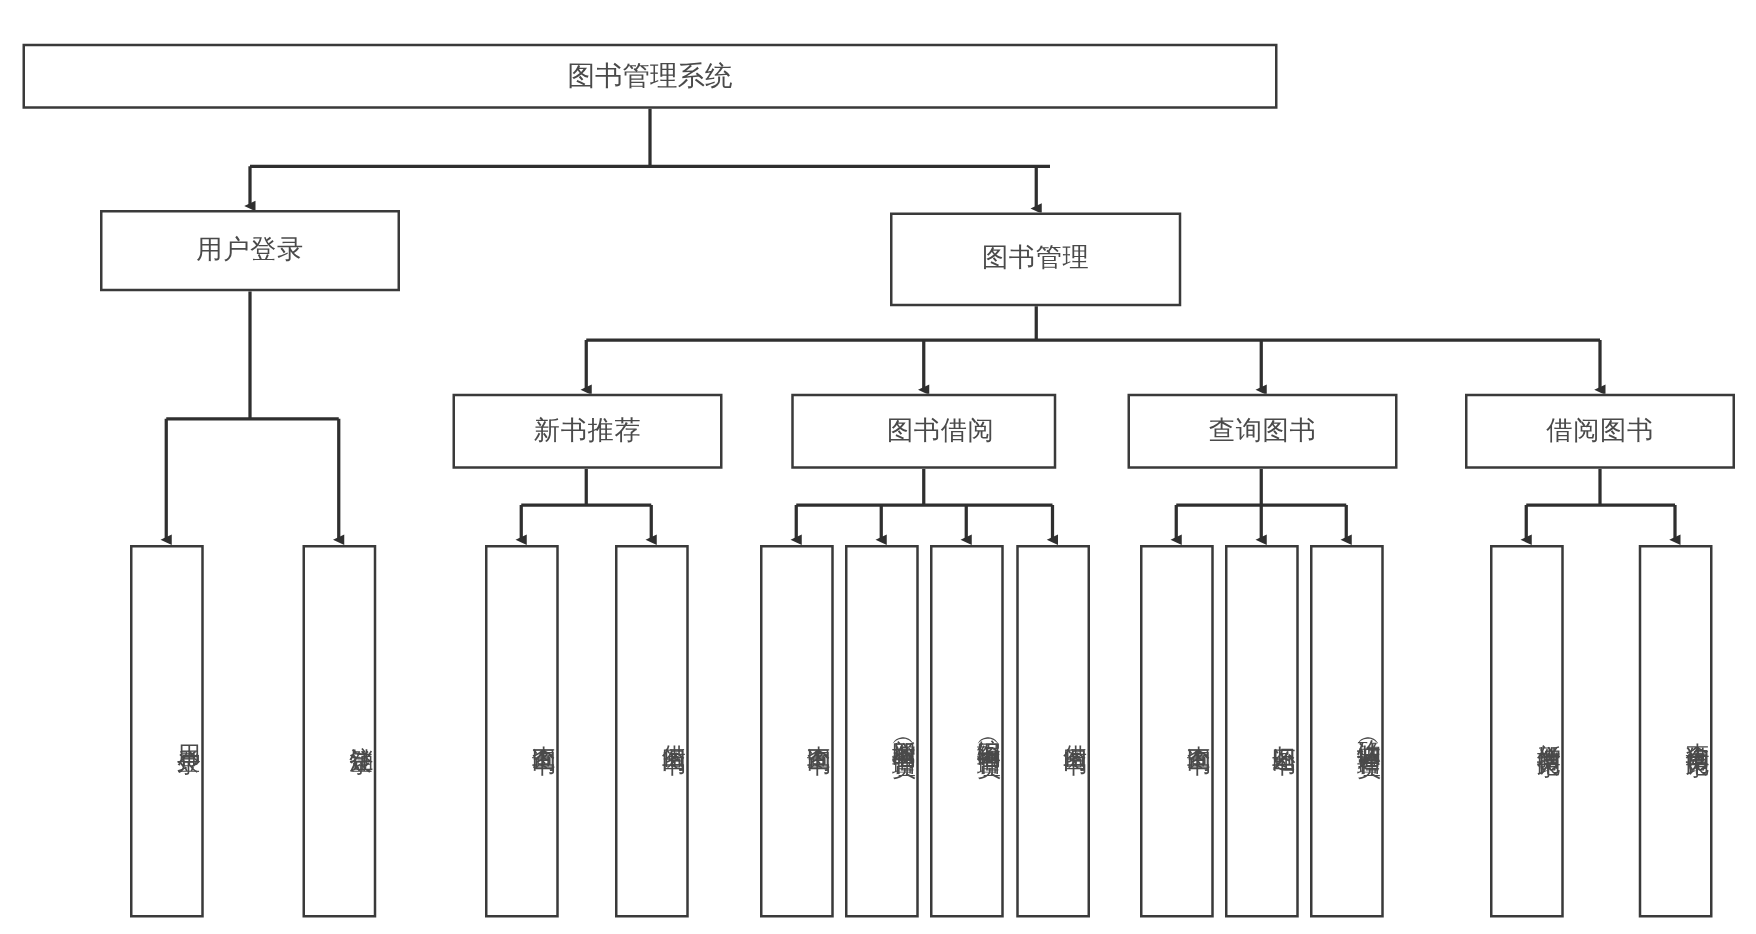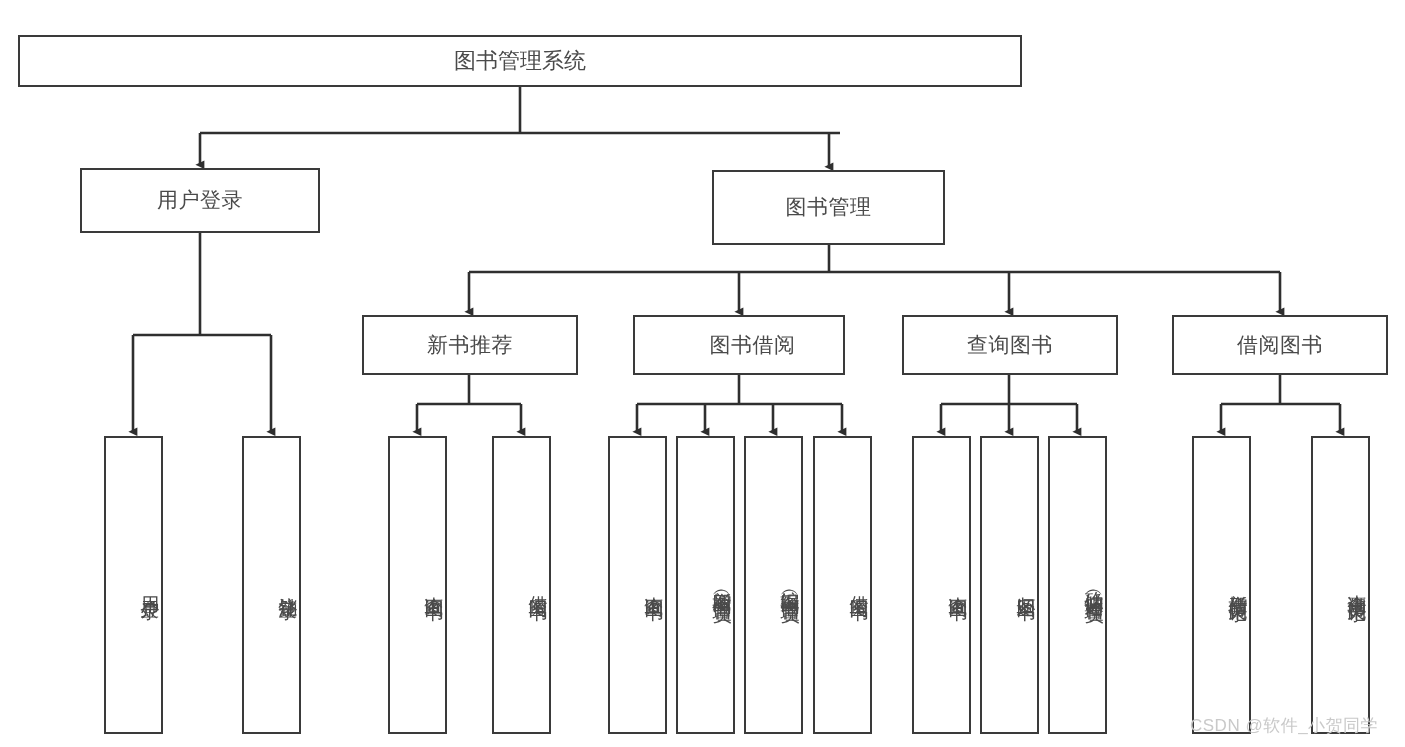--- a/index.html
+++ b/index.html
@@ -186,15 +186,14 @@
     <span class="vlabel">确认归还（管理员）</span>
   </div>
 
   <div class="node v" style="left:1192px; top:436px; width:59px; height:298px;">
     <span class="vlabel">新增借阅记录</span>
   </div>
   <div class="node v" style="left:1311px; top:436px; width:59px; height:298px;">
     <span class="vlabel">查询借阅记录</span>
   </div>
 
-  <div class="watermark">CSDN @软件_小贺同学</div>
 
 </div>
 
 </body></html>

